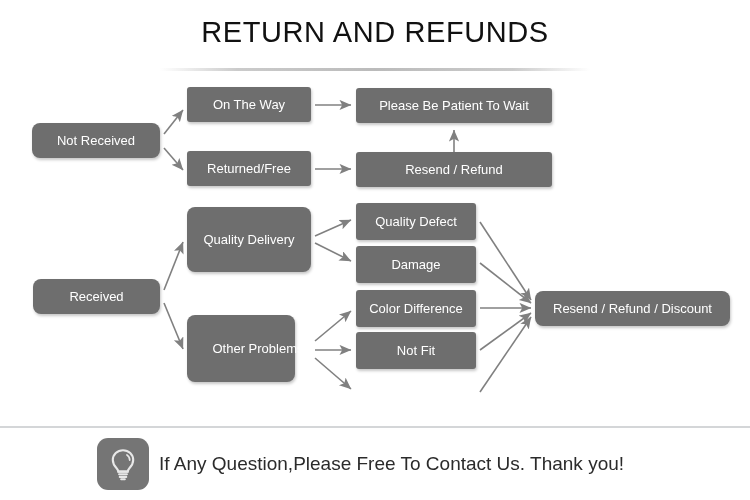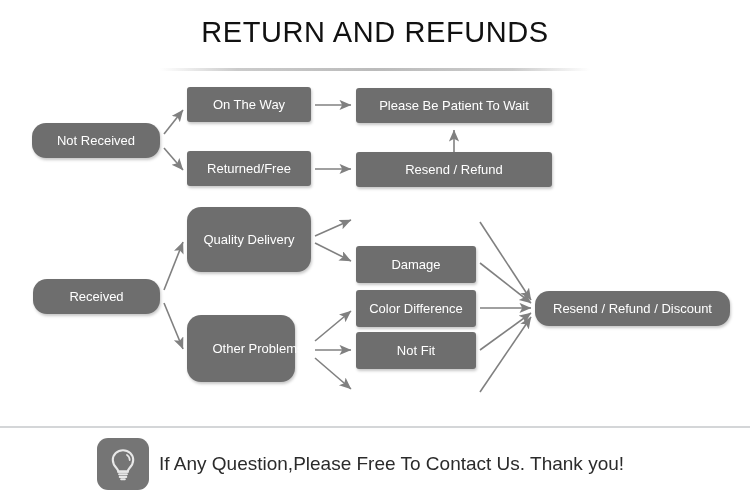--- a/index.html
+++ b/index.html
@@ -52,21 +52,21 @@
     display: flex;
     align-items: center;
     justify-content: center;
     text-align: center;
     font-size: 13px;
     line-height: 1.2;
     box-sizing: border-box;
     padding: 0 6px;
     white-space: nowrap;
   }
-  .node.big { border-radius: 14px; }
+  .node.big { border-radius: 8px; }
 
   
   #arrows {
     position: absolute;
     left: 0;
     top: 0;
     width: 750px;
     height: 500px;
     pointer-events: none;
   }
@@ -165,20 +165,21 @@
   <div class="node" style="left:356px; top:88px; width:196px; height:35px;">Please Be Patient To Wait</div>
 
   <div class="node" style="left:356px; top:152px; width:196px; height:35px;">Resend / Refund</div>
 
   <div class="node big" style="left:33px; top:279px; width:127px; height:35px;">Received</div>
 
   <div class="node big" style="left:187px; top:207px; width:124px; height:65px;">Quality Delivery</div>
 
   <div class="node big" style="left:187px; top:315px; width:108px; height:67px;padding-left:40px;">Other Problems</div>
 
+  <div class="node" style="left:356px; top:203px; width:120px; height:37px;">Quality Defect</div>
 
   <div class="node" style="left:356px; top:246px; width:120px; height:37px;">Damage</div>
 
   <div class="node" style="left:356px; top:290px; width:120px; height:37px;">Color Difference</div>
 
   <div class="node" style="left:356px; top:332px; width:120px; height:37px;">Not Fit</div>
 
 
   <div class="node big" style="left:535px; top:291px; width:195px; height:35px;">Resend / Refund / Discount</div>
 

